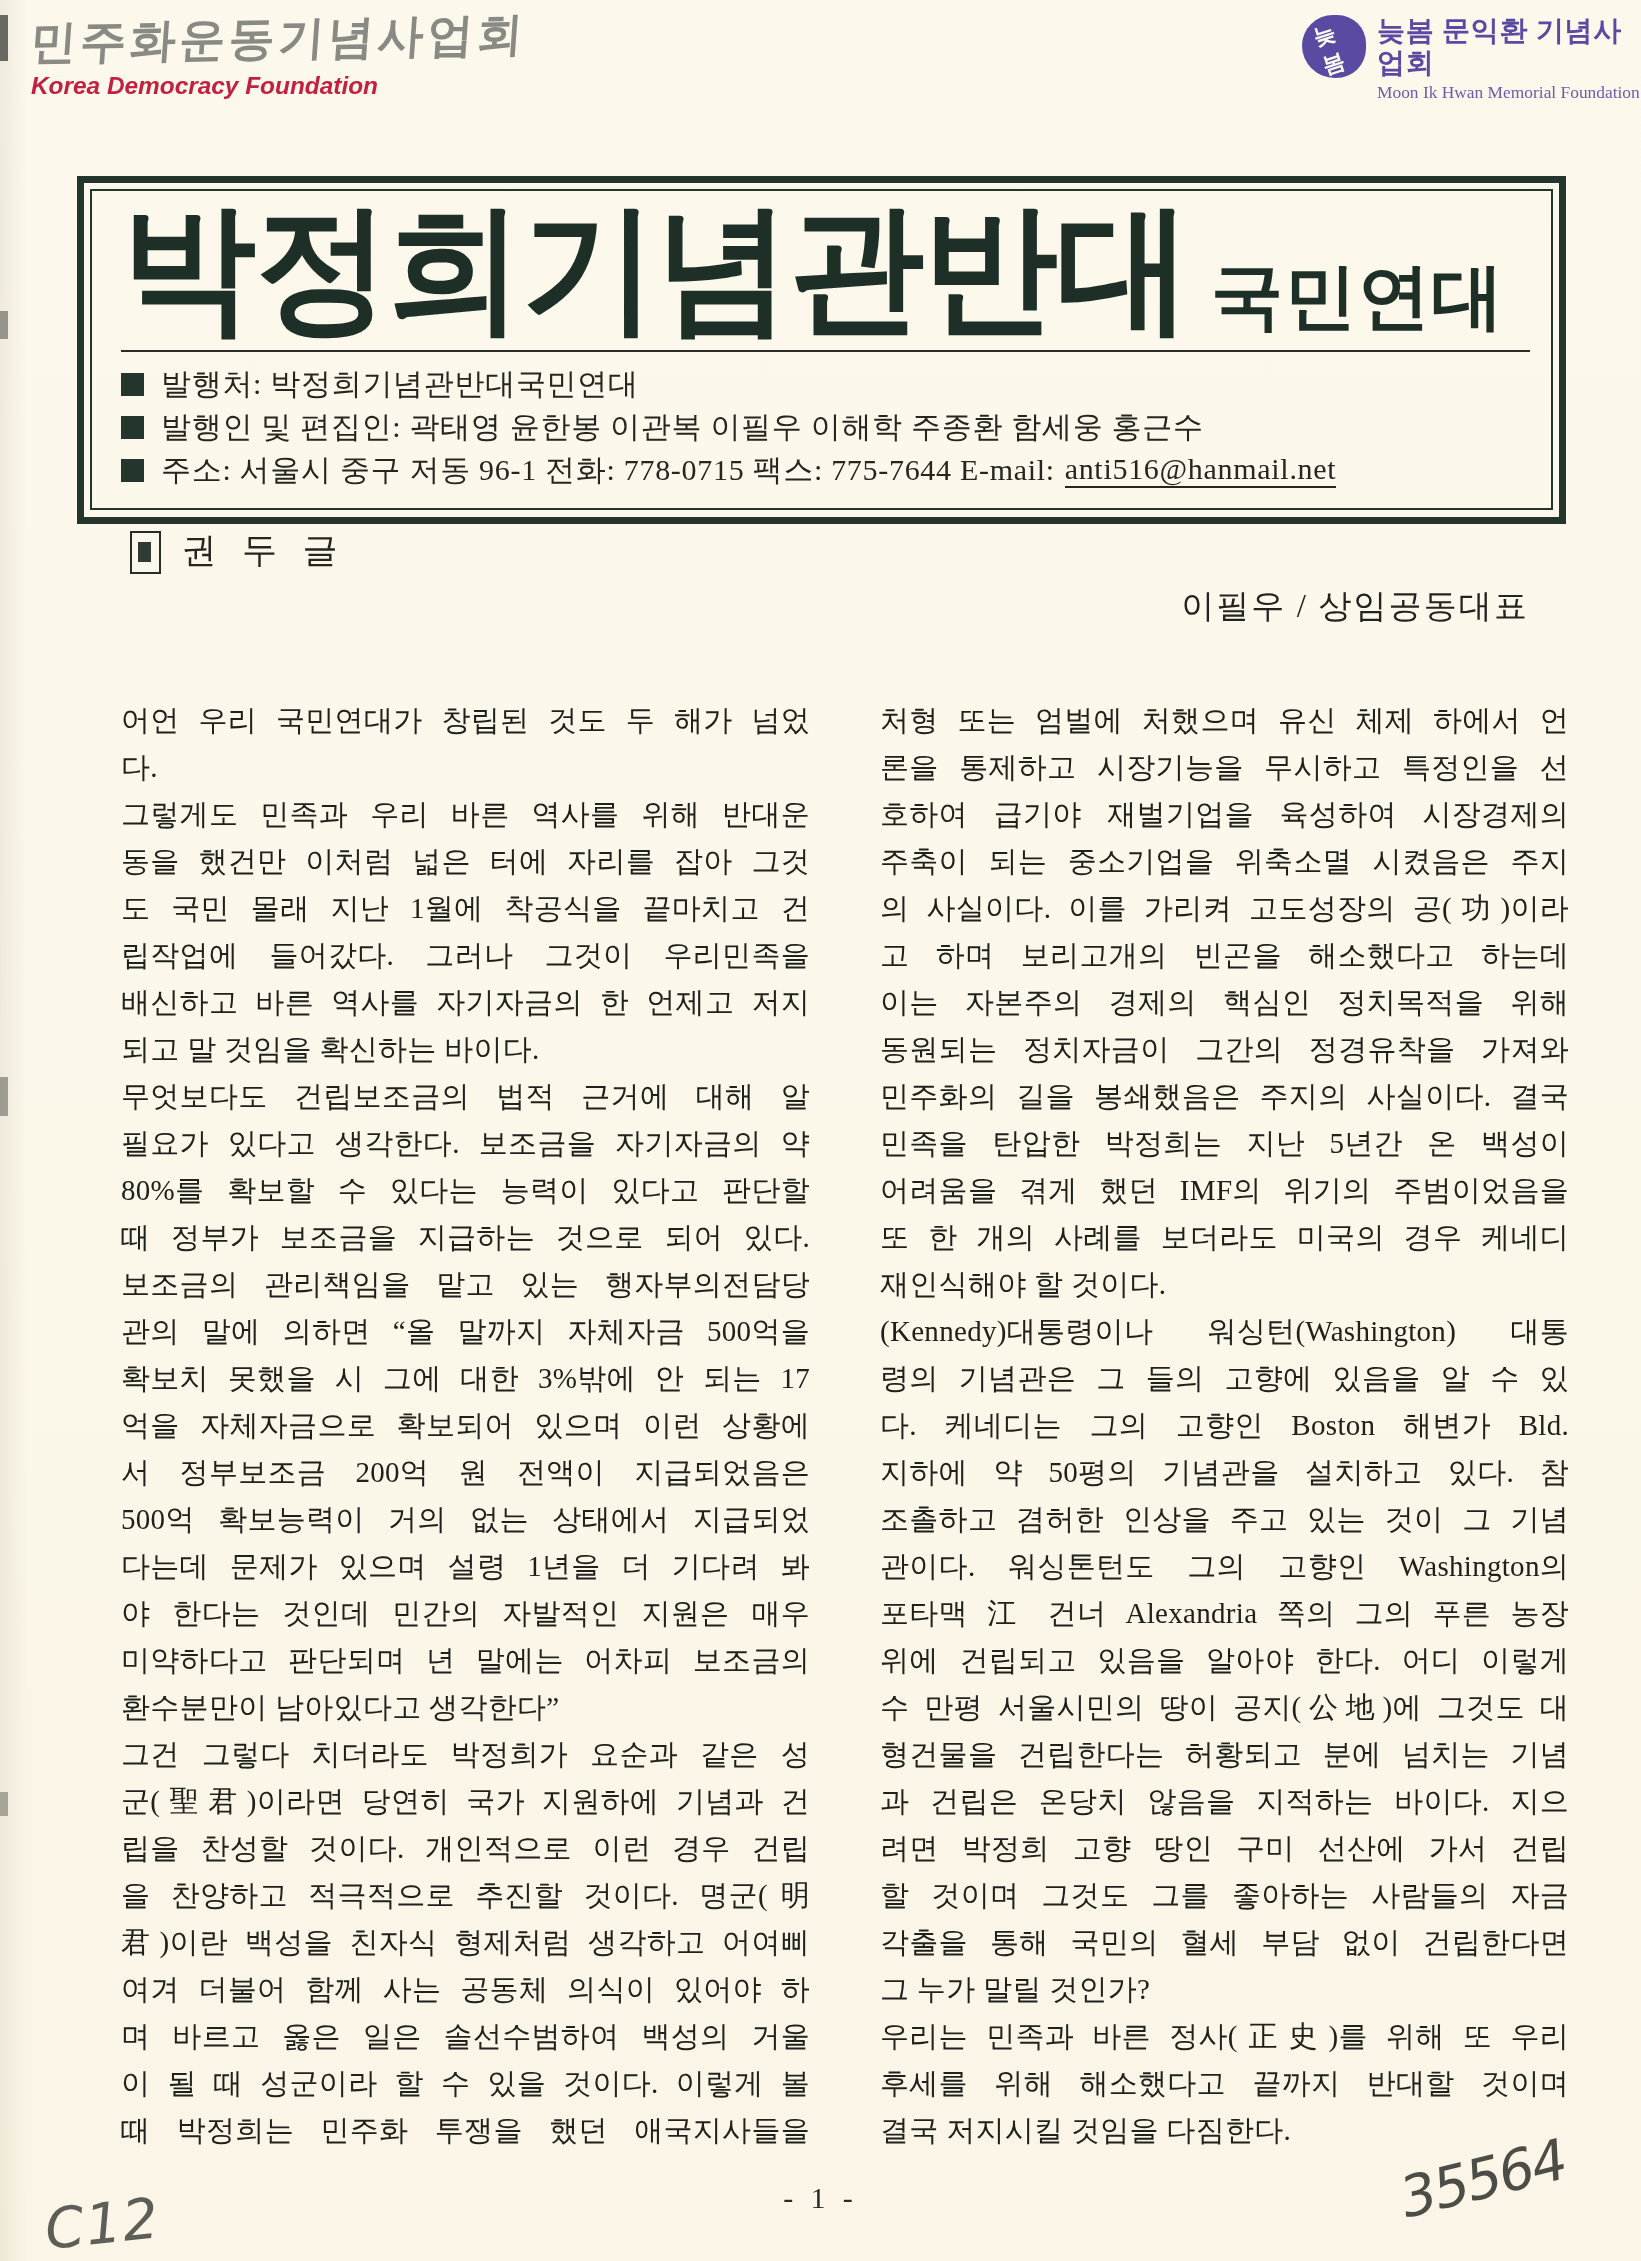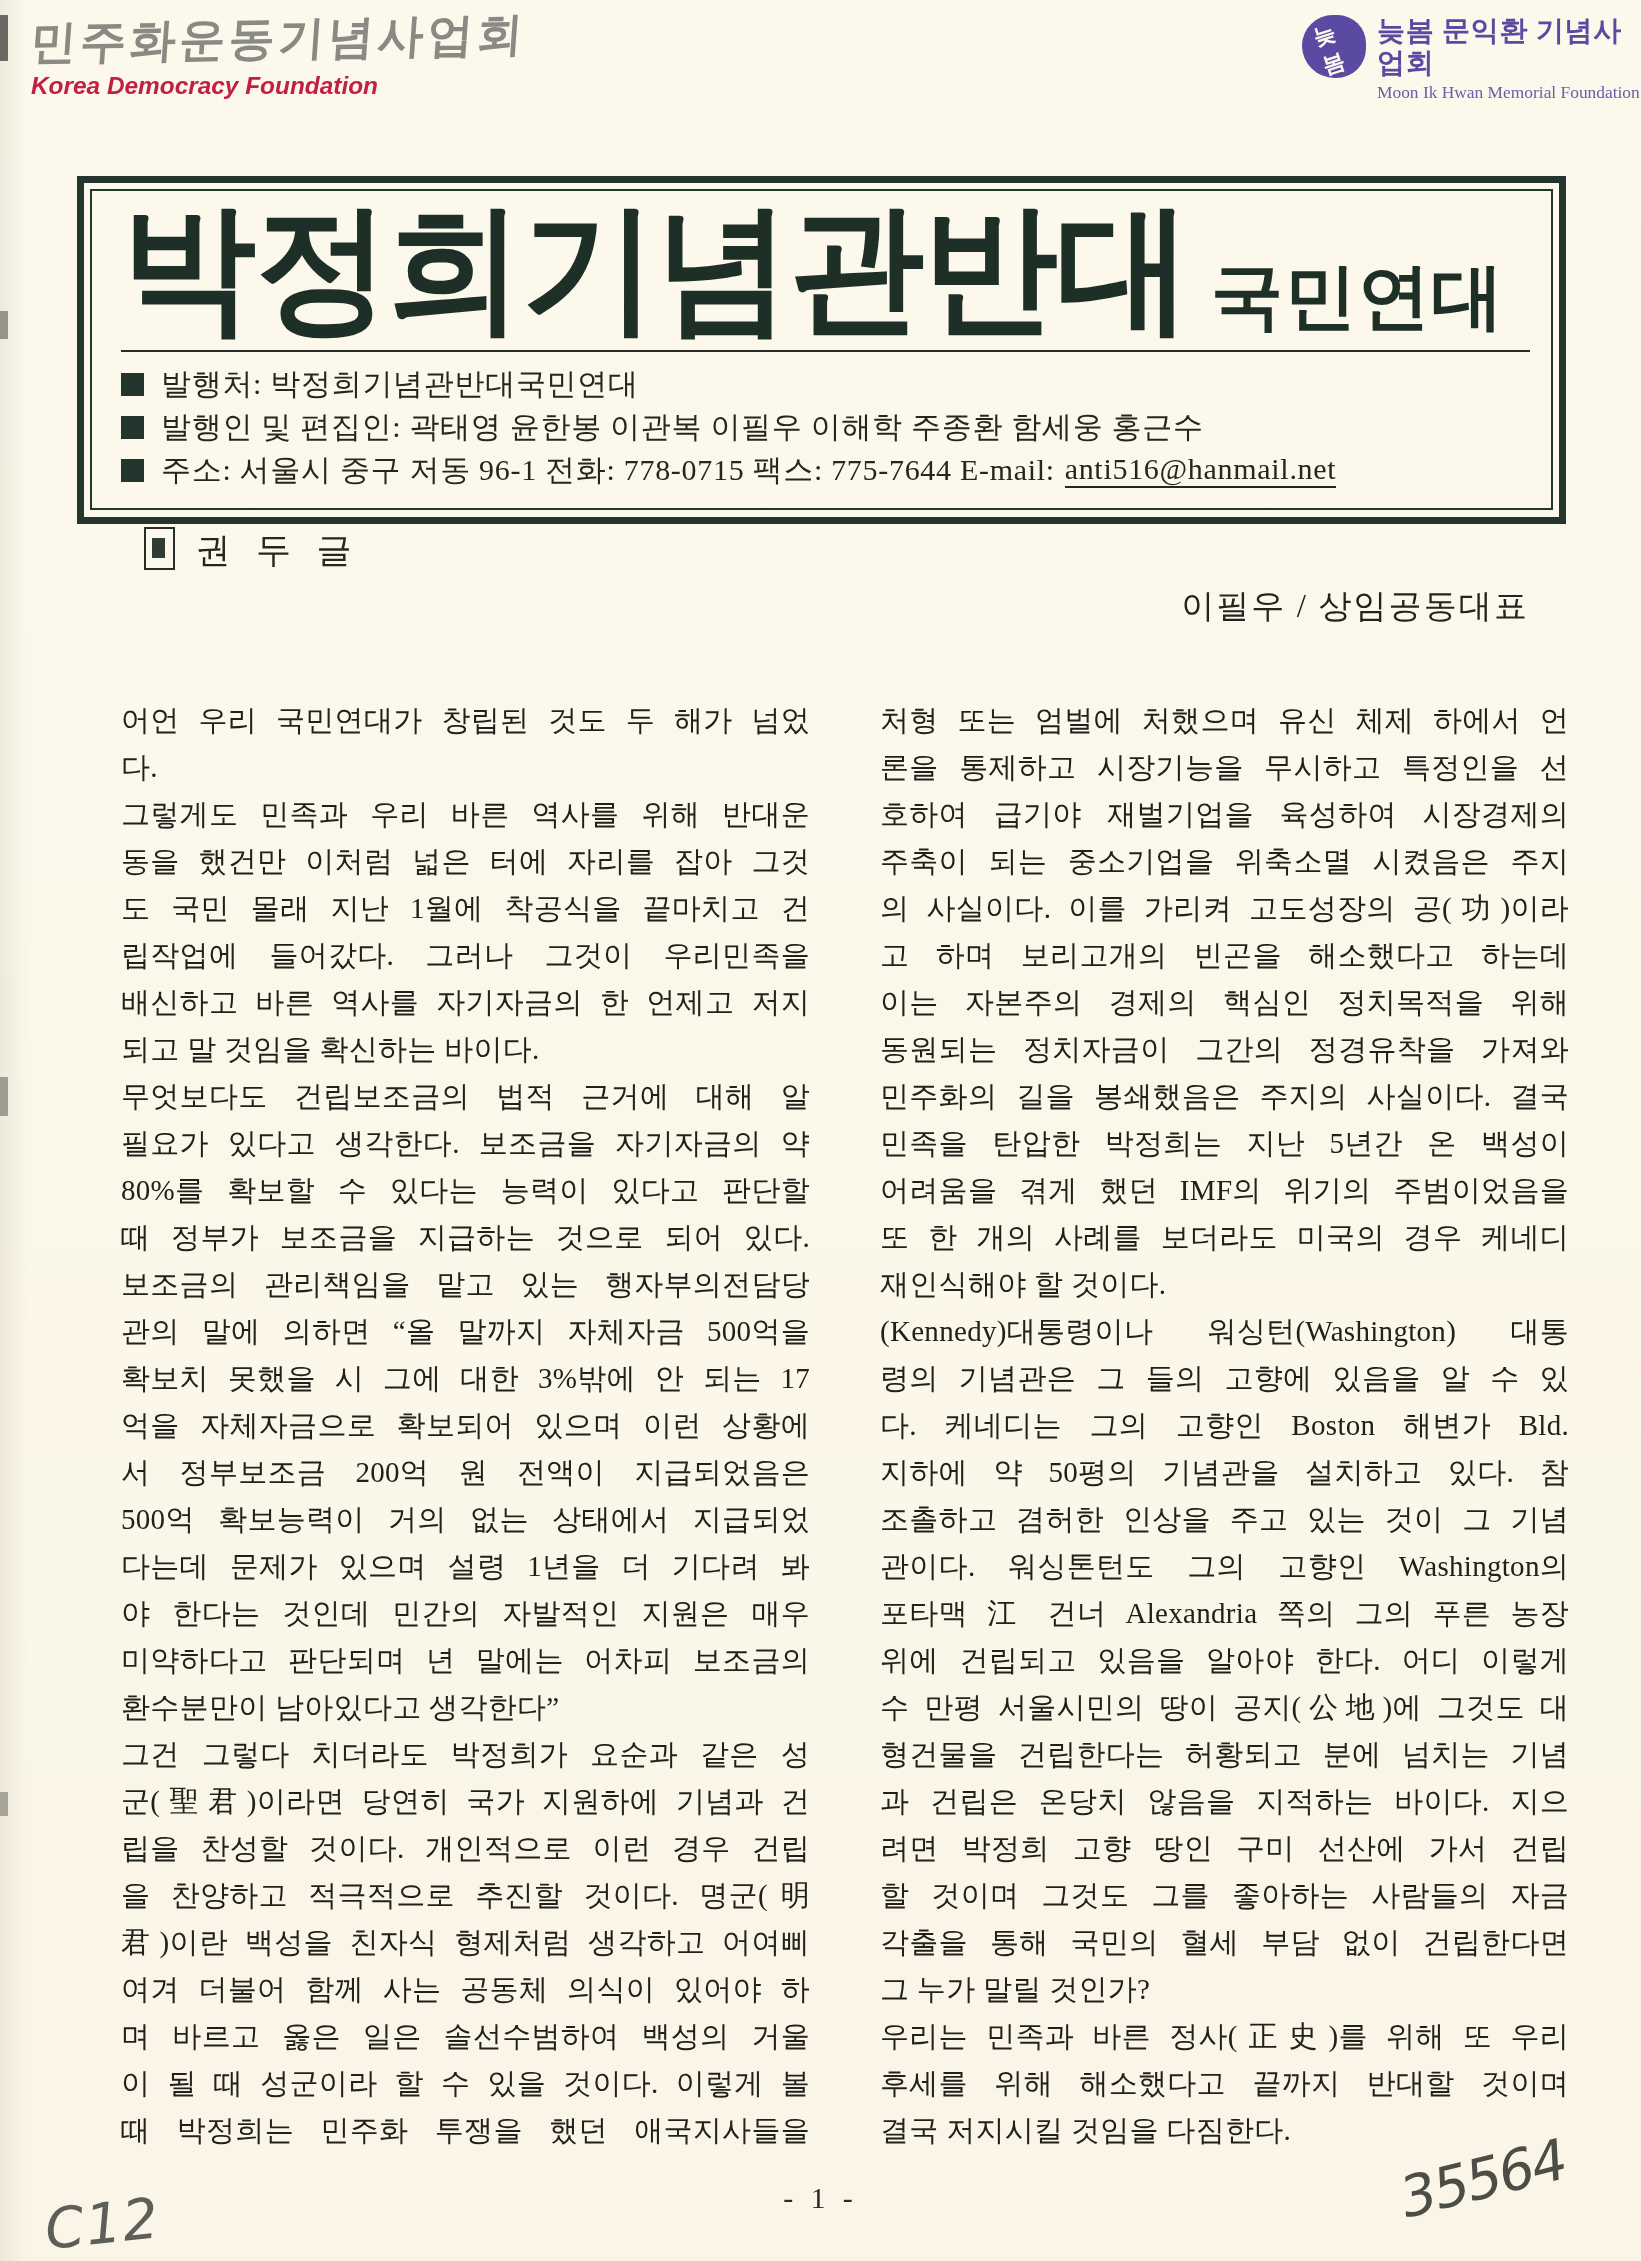--- a/index.html
+++ b/index.html
@@ -66,21 +66,21 @@
     margin-left:21px;margin-bottom:7px;letter-spacing:1.4px;
     font-family:"DejaVu Serif",serif;
   }
   .title-divider{border-top:2.1px solid #2b2b27;margin-top:11px;}
   .info{margin-top:11px;}
   .info-line{display:flex;align-items:center;height:43px;font-size:30px;letter-spacing:0.7px;color:#26261f;white-space:nowrap;}
   .sq-bullet{width:23px;height:23px;background:#24352d;margin-right:16.7px;flex:none;}
   .email{border-bottom:2.1px solid #26261f;margin-left:9.8px;padding-bottom:0;}
 
   
-  .section-hd{position:absolute;left:144px;top:527px;display:flex;align-items:flex-start;}
+  .section-hd{position:absolute;left:130px;top:527px;display:flex;align-items:flex-end;}
   .sec-icon{position:relative;width:26.5px;height:39px;border:2.8px solid #2b2b27;flex:none;}
   .sec-icon i{position:absolute;left:6.3px;top:9px;width:13.2px;height:20px;background:#2e3c34;}
   .sec-title{margin-left:21px;font-size:35px;letter-spacing:8.4px;color:#26261f;}
   .byline{position:absolute;top:584px;right:112px;font-size:33px;letter-spacing:2.1px;color:#23231f;}
 
   
   .bodytext{position:absolute;left:121px;top:697px;display:flex;}
   .col{width:689px;}
   .col.right{margin-left:70px;}
   .bline{

